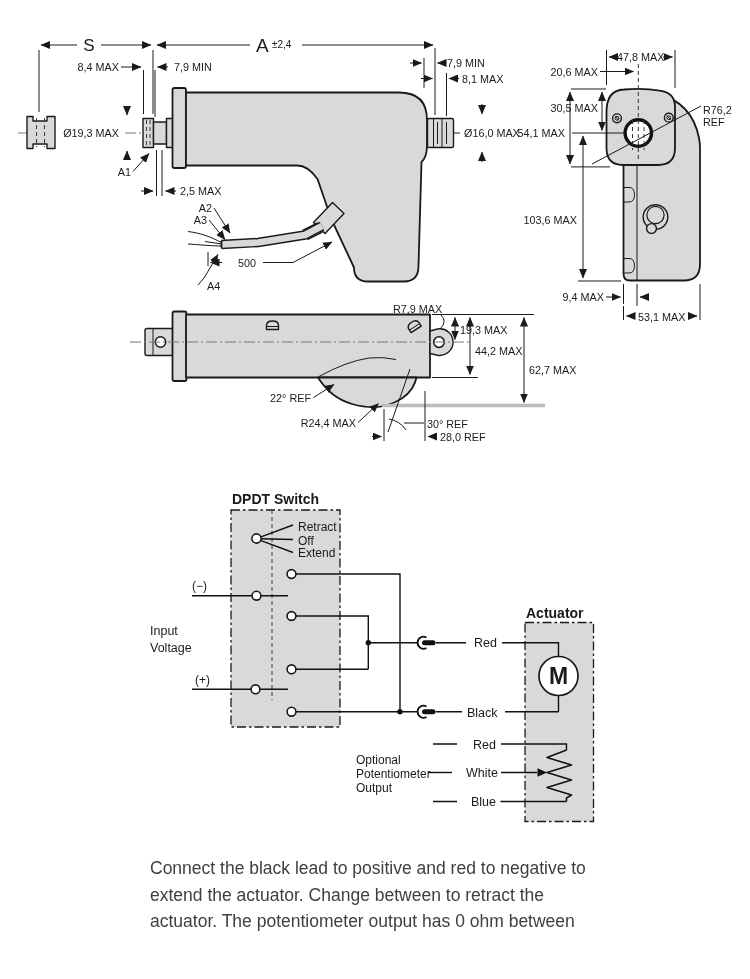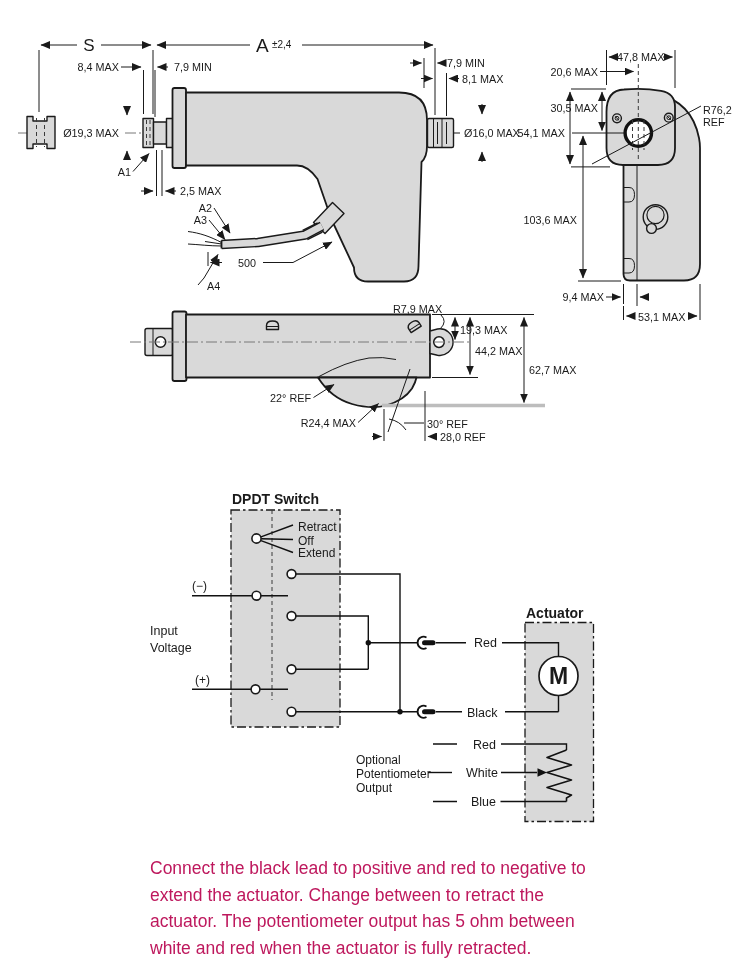--- a/index.html
+++ b/index.html
@@ -14,21 +14,21 @@
   .wire{stroke:#111;stroke-width:1.4;fill:none;}
   .cl{stroke:#787878;stroke-width:1;fill:none;stroke-dasharray:11 3 2 3;}
   .hid{stroke:#3a3a3a;stroke-width:1;fill:none;stroke-dasharray:4 3;}
   .panel{fill:#d9d9d9;stroke:#1a1a1a;stroke-width:1.3;stroke-dasharray:9 3 2.5 3;}
   .dimtext{font-size:10.8px;}
   .lbl{font-size:12px;}
   .lbl2{font-size:12.5px;}
   .boldlbl{font-size:14px;font-weight:bold;}
   .bigdim{font-size:17px;}
   .note{position:absolute;left:150px;top:855px;width:512px;font-size:17.5px;
-        line-height:26.6px;color:#be185d;}
+        line-height:26.6px;color:#404040;}
   .note span{display:block;}
 </style>
 </head>
 <body>
 
 <div id="page">
 <svg width="750" height="979" viewBox="0 0 750 979">
   <defs>
     <marker id="arr" viewBox="0 0 10 8" refX="9" refY="4" markerWidth="10" markerHeight="8" orient="auto-start-reverse">
       <path d="M0,0 L9.5,4 L0,8 Z" fill="#1a1a1a"></path>
@@ -308,16 +308,15 @@
     <text class="lbl" x="356" y="791.5">Output</text>
     <text class="lbl2" x="473" y="748.5">Red</text>
     <text class="lbl2" x="466" y="777.3">White</text>
     <text class="lbl2" x="471" y="806">Blue</text>
   </g>
 </svg>
 
 <div class="note">
   <span>Connect the black lead to positive and red to negative to</span>
   <span>extend the actuator. Change between to retract the</span>
-  <span>actuator. The potentiometer output has 5 ohm between</span>
-  <span>white and red when the actuator is fully retracted.</span>
+  <span>actuator. The potentiometer output has 0 ohm between</span>
 </div>
 </div>
 
 </body></html>

